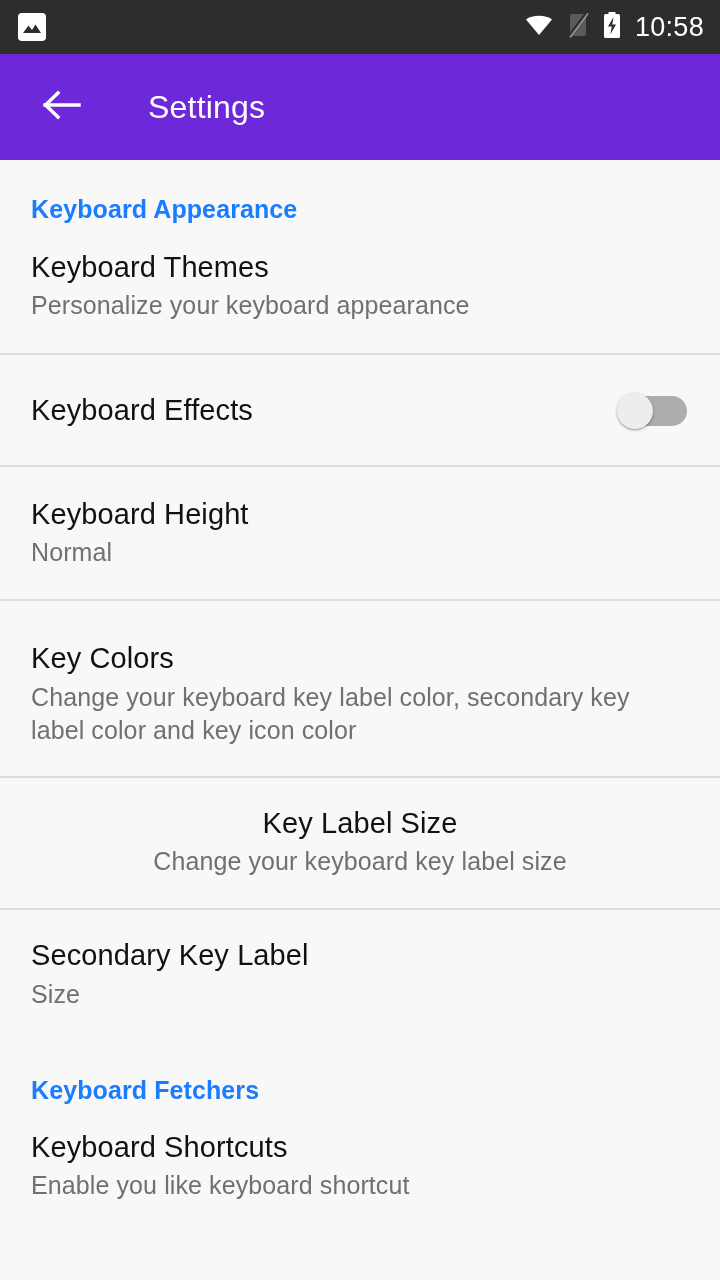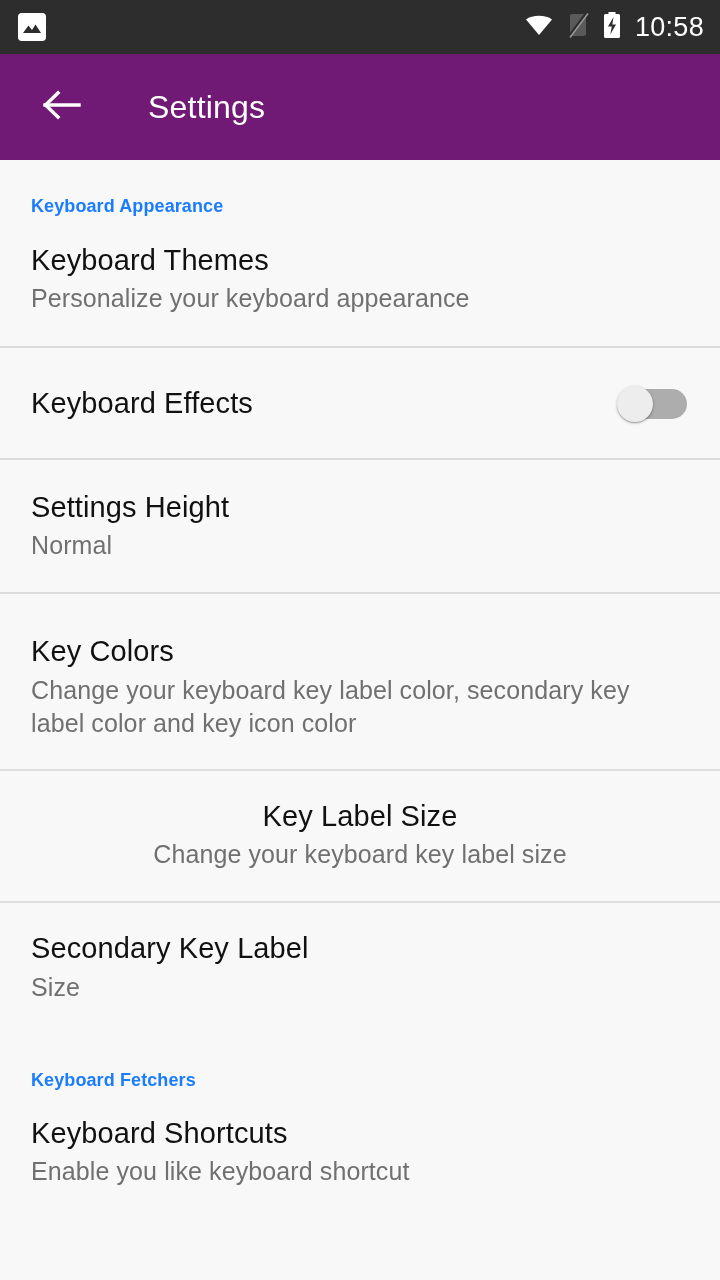--- a/index.html
+++ b/index.html
@@ -51,21 +51,21 @@
     color: #ffffff;
     font-size: 27px;
     letter-spacing: 0.3px;
     line-height: 1;
     font-family: "Liberation Sans", sans-serif;
   }
 
   
   .toolbar {
     height: 106px;
-    background: #701a75;
+    background: #6d28d9;
     display: flex;
     align-items: center;
     padding-left: 36px;
     box-sizing: border-box;
   }
   .back-btn {
     width: 52px;
     height: 52px;
     display: flex;
     align-items: center;
@@ -82,21 +82,21 @@
   }
 
   
   .content {
     background: #f8f8f8;
     height: 1120px;
     overflow: hidden;
   }
   .section-header {
     color: #1a7cff;
-    font-size: 18px;
+    font-size: 25px;
     font-weight: bold;
     padding: 37px 0 0 31px;
     letter-spacing: 0.1px;
     line-height: 1;
   }
   .pref-row {
     padding: 0 31px;
     position: relative;
     box-sizing: border-box;
     display: flex;
@@ -230,21 +230,21 @@
     </div>
     <div class="switch">
       <div class="switch-track"></div>
       <div class="switch-knob"></div>
     </div>
   </div>
   <div class="divider"></div>
 
   <div class="pref-row row-height">
     <div class="pref-text">
-      <div class="pref-title">Settings Height</div>
+      <div class="pref-title">Keyboard Height</div>
       <div class="pref-summary">Normal</div>
     </div>
   </div>
   <div class="divider"></div>
 
   <div class="pref-row row-colors">
     <div class="pref-text">
       <div class="pref-title">Key Colors</div>
       <div class="pref-summary">Change your keyboard key label color, secondary key label color and key icon color</div>
     </div>

